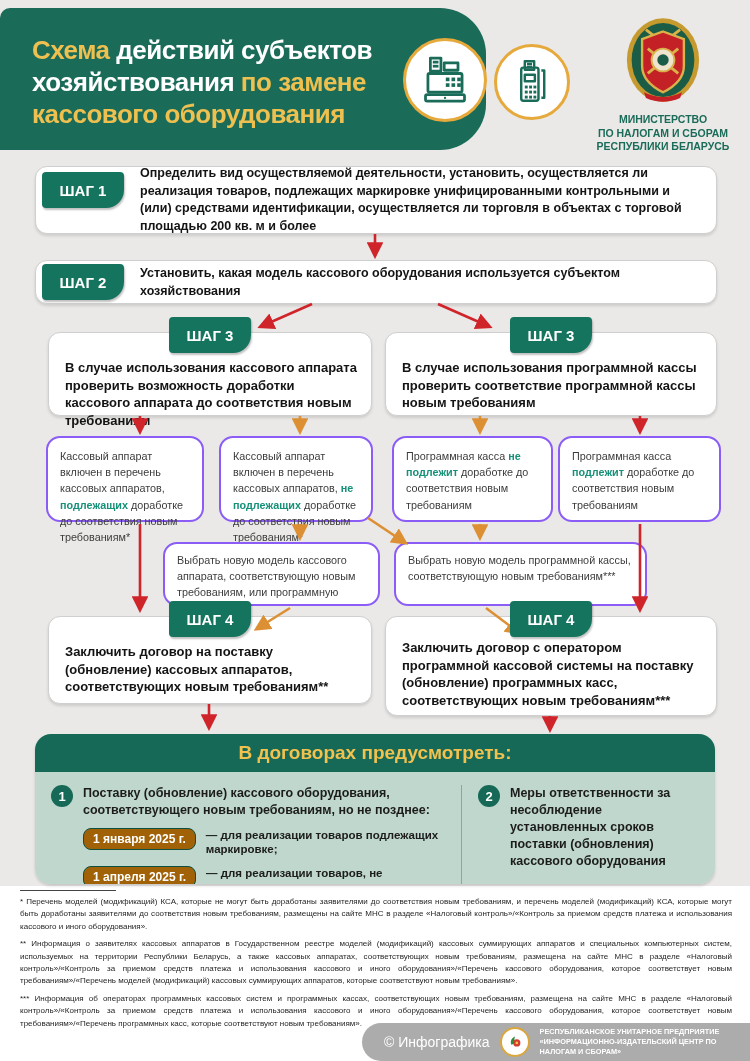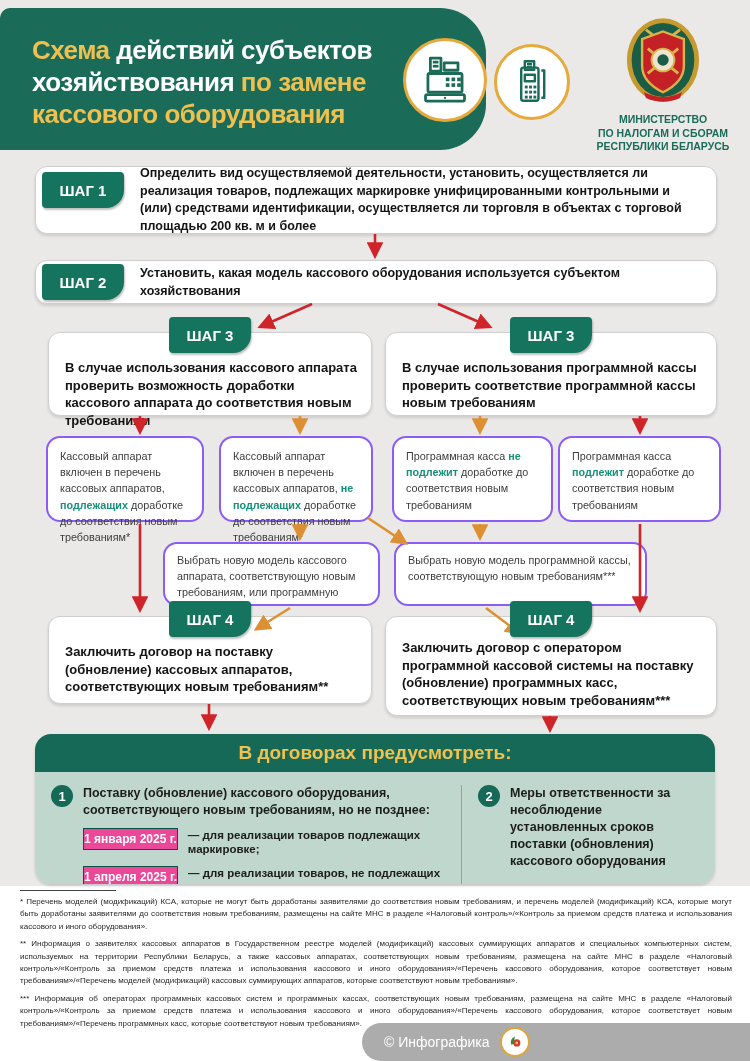--- a/index.html
+++ b/index.html
@@ -42,22 +42,22 @@
   .contracts-header{height:38px;background:#156956;color:#f2c14e;font-size:19px;font-weight:bold;
                     display:flex;align-items:center;justify-content:center;}
   .contracts-body{height:112px;background:#bfd7cc;display:flex;padding:13px 16px 0 16px;box-sizing:border-box;}
   .col1{width:402px;padding-right:8px;}
   .col2{flex:1;border-left:1px solid #8aa89c;padding-left:16px;}
   .item{display:flex;}
   .num{width:22px;height:22px;border-radius:50%;background:#156956;color:#fff;font-weight:bold;
        font-size:13px;display:flex;align-items:center;justify-content:center;flex:none;margin-right:10px;}
   .item-text{font-weight:bold;font-size:12.5px;line-height:1.35;color:#1c1c1c;}
   .date-row{display:flex;margin:9px 0 0 32px;align-items:flex-start;}
-  .date-badge{background:#ec4899;color:#fff;font-weight:bold;font-size:12px;padding:3px 0;
-              border-radius:0;margin-right:10px;flex:none;border:1px solid #0d4f40;}
+  .date-badge{background:#a16207;color:#fff;font-weight:bold;font-size:12px;padding:3px 9px;
+              border-radius:8px;margin-right:10px;flex:none;border:1px solid #0d4f40;}
   .date-desc{font-weight:bold;font-size:11.5px;line-height:1.25;color:#1c1c1c;}
 
   
   .footnotes{position:absolute;left:20px;top:890px;width:712px;}
   .fn-rule{width:96px;height:1px;background:#444;margin-bottom:5px;}
   .fn{font-size:8px;line-height:1.55;color:#1f1f1f;text-align:justify;margin-bottom:5px;}
 
   
   .footer{position:absolute;left:362px;top:1023px;width:388px;height:38px;background:#acacac;
           border-radius:19px 0 0 19px;display:flex;align-items:center;padding-left:22px;box-sizing:border-box;}
@@ -207,20 +207,24 @@
   </div>
 
   <div class="footer">
     <div class="footer-copy">© Инфографика</div>
     <div class="footer-logo">
       <svg width="18" height="18" viewBox="0 0 20 20">
         <path d="M6 13 C4 9 7 5 10 4 C9 7 9 9 11 11 Z" fill="#2e8b3a"></path>
         <circle cx="12" cy="11" r="4" fill="#d23b2f"></circle>
         <circle cx="12" cy="11" r="1.5" fill="#f2c14e"></circle>
       </svg>
+    </div>
+    <div class="footer-org">
+      <div>РЕСПУБЛИКАНСКОЕ УНИТАРНОЕ ПРЕДПРИЯТИЕ</div>
+      <div>«ИНФОРМАЦИОННО-ИЗДАТЕЛЬСКИЙ ЦЕНТР ПО НАЛОГАМ И СБОРАМ»</div>
     </div>
   </div>
 
   <svg class="arrows" width="750" height="1061" viewBox="0 0 750 1061">
     <defs>
       <marker id="ar-red" viewBox="0 0 10 10" refX="7" refY="5" markerWidth="6.5" markerHeight="6.5" orient="auto">
         <path d="M0,0 L10,5 L0,10 z" fill="#d0242b"></path>
       </marker>
       <marker id="ar-org" viewBox="0 0 10 10" refX="7" refY="5" markerWidth="6.5" markerHeight="6.5" orient="auto">
         <path d="M0,0 L10,5 L0,10 z" fill="#dd8f33"></path>

